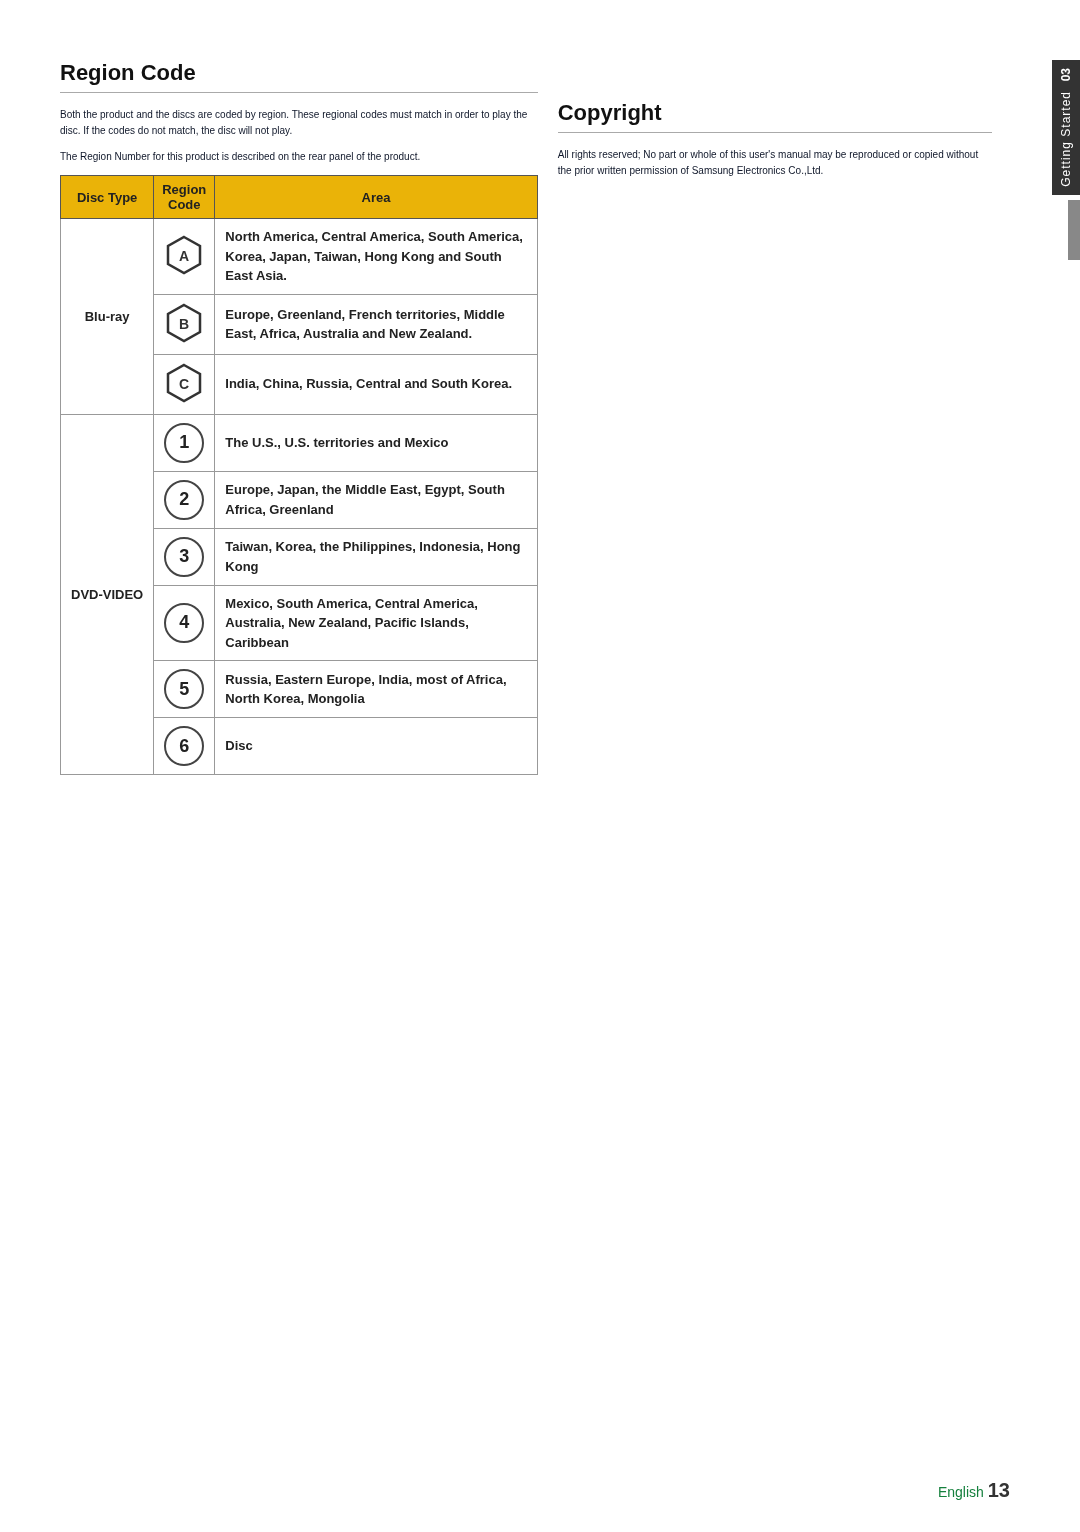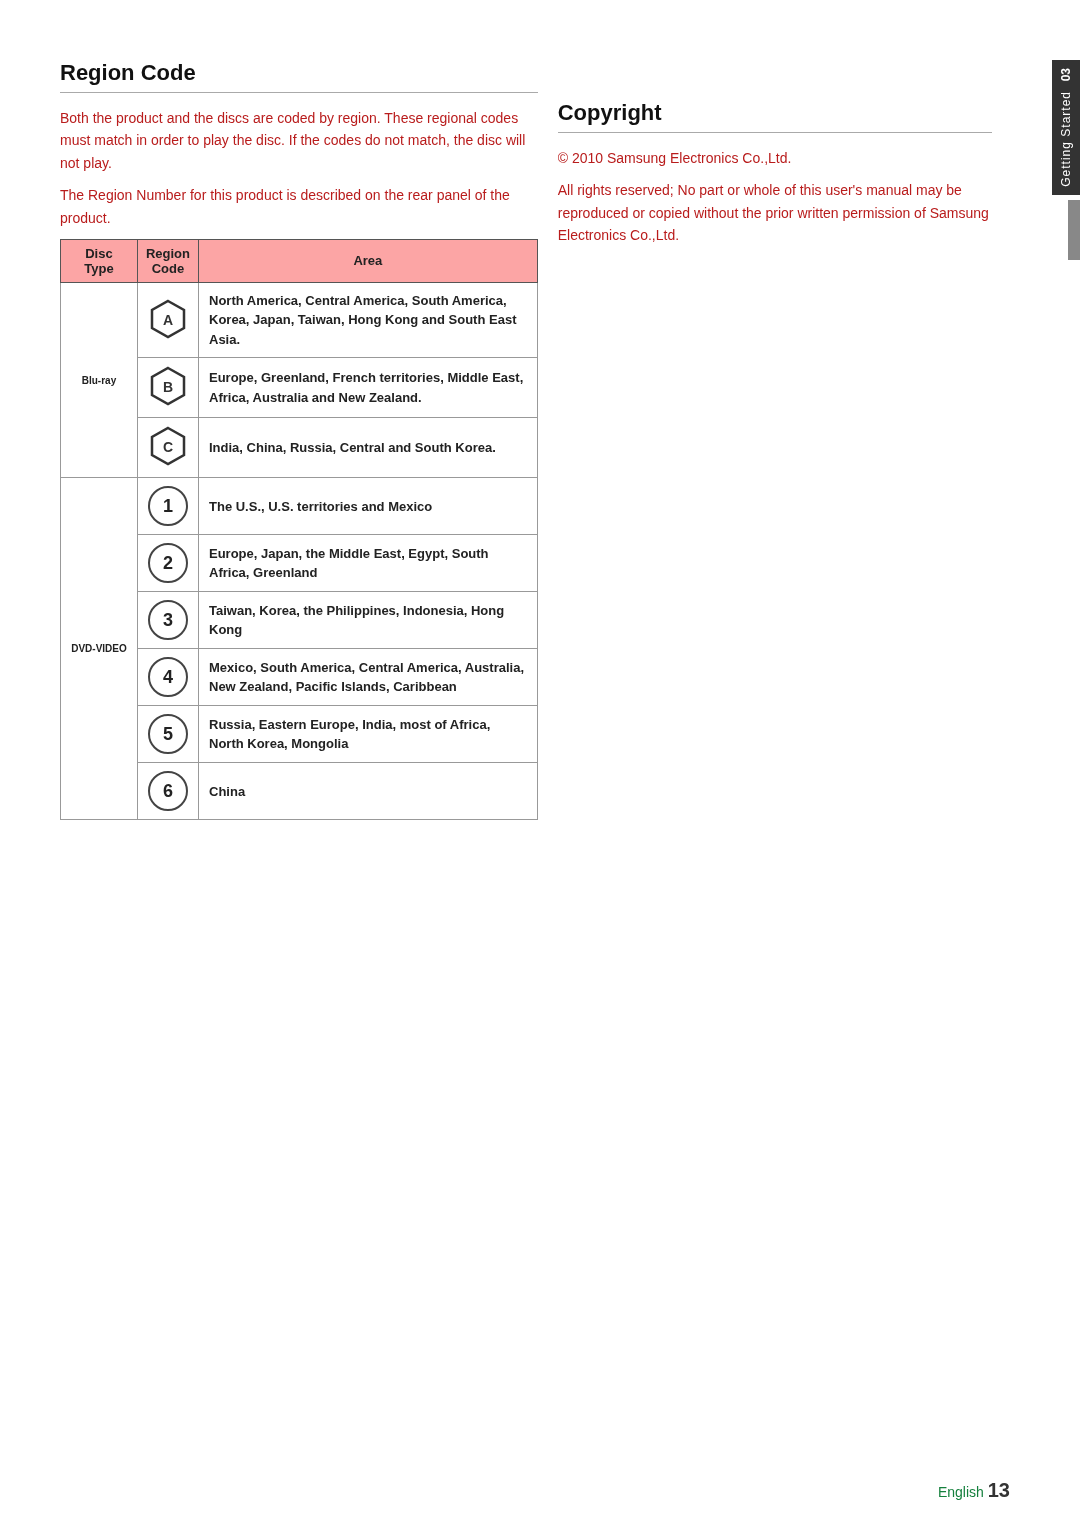--- a/index.html
+++ b/index.html
@@ -48,53 +48,53 @@
       color: #111;
     }
 
     .section-divider {
       border: none;
       border-top: 1.5px solid #aaa;
       margin-bottom: 14px;
     }
 
     .section-text {
-      font-size: 14px;
+      font-size: 10px;
       line-height: 1.6;
-      color: #b91c1c;
+      color: #0f172a;
       margin-bottom: 10px;
     }
 
     
     .region-table {
       width: 100%;
       border-collapse: collapse;
       margin-top: 10px;
       font-size: 14px;
     }
 
     .region-table th {
       border: 1px solid #555;
       padding: 6px 8px;
-      background: #fca5a5;
+      background: #eab308;
       font-weight: bold;
       text-align: center;
       font-size: 13px;
     }
 
     .region-table td {
       border: 1px solid #999;
       padding: 8px 10px;
       vertical-align: middle;
     }
 
     .disc-type-cell {
       font-weight: bold;
       text-align: center;
-      font-size: 10px;
+      font-size: 13px;
       white-space: nowrap;
     }
 
     .icon-cell {
       text-align: center;
       width: 60px;
     }
 
     
     .hex-icon {
@@ -288,30 +288,29 @@
             <tr>
               <td class="icon-cell">
                 <span class="circle-icon">5</span>
               </td>
               <td class="area-cell">Russia, Eastern Europe, India, most of Africa, North Korea, Mongolia</td>
             </tr>
             <tr>
               <td class="icon-cell">
                 <span class="circle-icon">6</span>
               </td>
-              <td class="area-cell">China</td>
+              <td class="area-cell">Disc</td>
             </tr>
           </tbody>
         </table>
       </div>
 
       <div class="right-col">
         <h2 class="section-title">Copyright</h2>
         <hr class="section-divider">
-        <p class="section-text">© 2010 Samsung Electronics Co.,Ltd.</p>
         <p class="section-text">All rights reserved; No part or whole of this user's manual may be reproduced or copied without the prior written permission of Samsung Electronics Co.,Ltd.</p>
       </div>
 
     </div>
   </div>
 
   <div class="sidebar">
     <div class="sidebar-tab">
       <span class="sidebar-tab-number">03</span>
       <span class="sidebar-tab-text">Getting Started</span>

